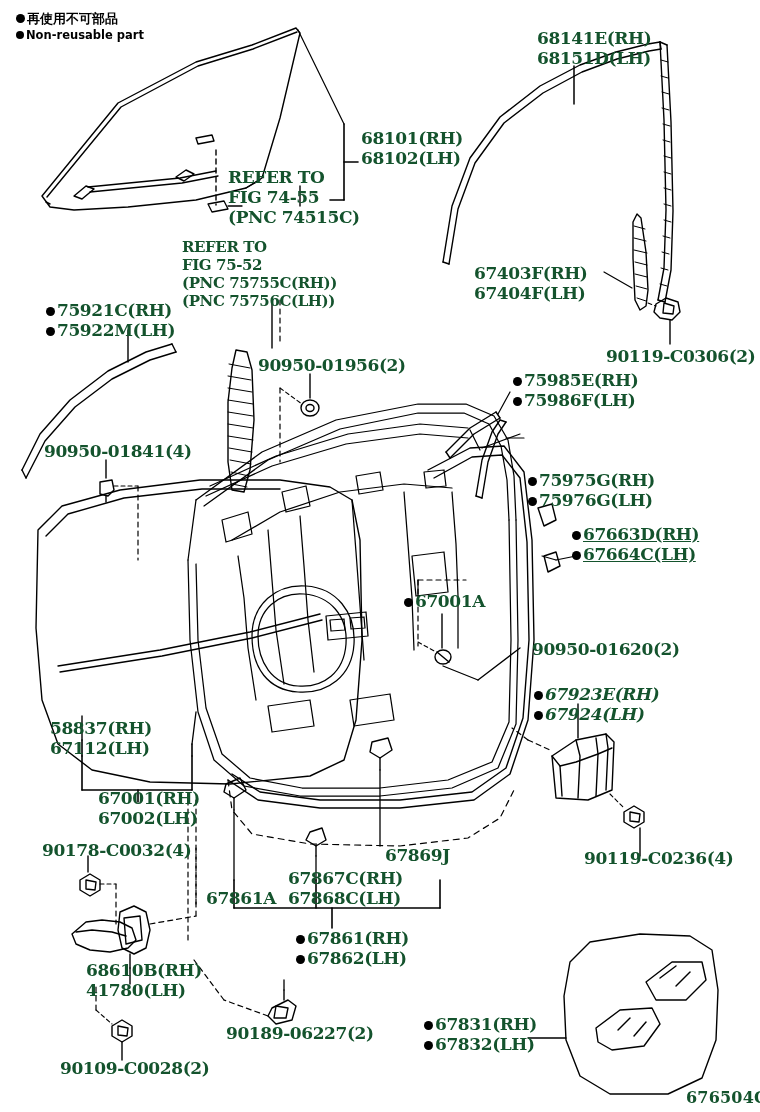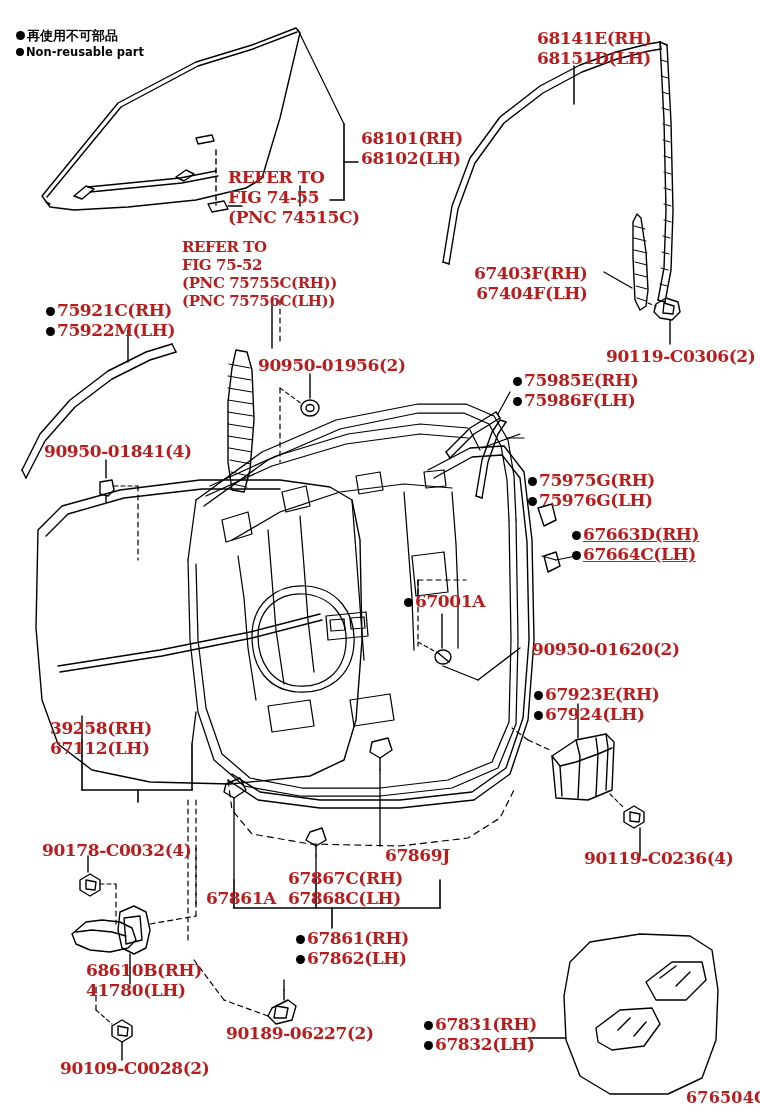--- a/index.html
+++ b/index.html
@@ -17,21 +17,21 @@
   }
   #art{position:absolute;left:0;top:0;width:760px;height:1112px;}
   .lbl{
     position:absolute;
     font-family:"DejaVu Serif", serif;
     font-weight:700;
     font-size:17px;
     line-height:20px;
     letter-spacing:-0.4px;
     white-space:nowrap;
-    color:#b91c1c;
+    color:#14532d;
   }
   .lbl.sm{font-size:15px;line-height:18px;}
   .lbl.code{font-size:16px;line-height:16px;letter-spacing:0.2px;}
   .legend{
     position:absolute;
     font-family:"DejaVu Sans", sans-serif;
     font-weight:700;
     white-space:nowrap;
   }
   .legend .jp{font-size:13px;line-height:17px;}
@@ -387,21 +387,21 @@
       <path d="M574,66 L574,104" stroke-width="1.5"></path>
 
       <path d="M482,448 L520,434" stroke-width="1.2"></path>
 
       <path d="M528,740 L512,728" stroke-dasharray="5,4" stroke-width="1.2"></path>
 
       <path d="M100,396 L100,420" stroke-width="0"></path>
     </g>
   </svg>
 
-  <div class="legend" style="left:16px; top:27px;">
+  <div class="legend" style="left:16px; top:10px;">
     <div class="jp">
       <span class="bul"></span><span>再使用不可部品</span>
     </div>
     <div class="en">
       <span class="bul sm"></span><span>Non-reusable part</span>
     </div>
   </div>
 
   <div class="lbl" style="left:361px; top:128px;">
     <span class="row">68101(RH)</span>
@@ -412,21 +412,21 @@
     <span class="row">REFER TO</span>
     <span class="row">FIG 74-55</span>
     <span class="row">(PNC 74515C)</span>
   </div>
 
   <div class="lbl" style="left:537px; top:28px;">
     <span class="row">68141E(RH)</span>
     <span class="row">68151D(LH)</span>
   </div>
 
-  <div class="lbl" style="left:474px; top:263px;text-align:right;">
+  <div class="lbl" style="left:474px; top:263px;">
     <span class="row">67403F(RH)</span>
     <span class="row">67404F(LH)</span>
   </div>
 
   <div class="lbl" style="left:606px; top:346px;">90119-C0306(2)</div>
 
   <div class="lbl sm" style="left:182px; top:238px;">
     <span class="row">REFER TO</span>
     <span class="row">FIG 75-52</span>
     <span class="row">(PNC 75755C(RH))</span>
@@ -456,30 +456,34 @@
     <span class="row"><span class="bul"></span><span>67663D(RH)</span></span>
     <span class="row"><span class="bul"></span><span>67664C(LH)</span></span>
   </div>
 
   <div class="lbl" style="left:404px; top:591px;">
     <span class="bul"></span><span>67001A</span>
   </div>
 
   <div class="lbl" style="left:532px; top:639px;">90950-01620(2)</div>
 
-  <div class="lbl" style="left:534px; top:684px;">
+  <div class="lbl" style="left:534px; top:684px;font-style:italic;">
     <span class="row"><span class="bul"></span><span>67923E(RH)</span></span>
     <span class="row"><span class="bul"></span><span>67924(LH)</span></span>
   </div>
 
   <div class="lbl" style="left:50px; top:718px;">
-    <span class="row">39258(RH)</span>
+    <span class="row">58837(RH)</span>
     <span class="row">67112(LH)</span>
   </div>
 
+  <div class="lbl" style="left:98px; top:788px;">
+    <span class="row">67001(RH)</span>
+    <span class="row">67002(LH)</span>
+  </div>
 
   <div class="lbl" style="left:584px; top:848px;">90119-C0236(4)</div>
 
   <div class="lbl" style="left:42px; top:840px;">90178-C0032(4)</div>
 
   <div class="lbl" style="left:385px; top:845px;">67869J</div>
 
   <div class="lbl" style="left:288px; top:868px;">
     <span class="row">67867C(RH)</span>
     <span class="row">67868C(LH)</span>

